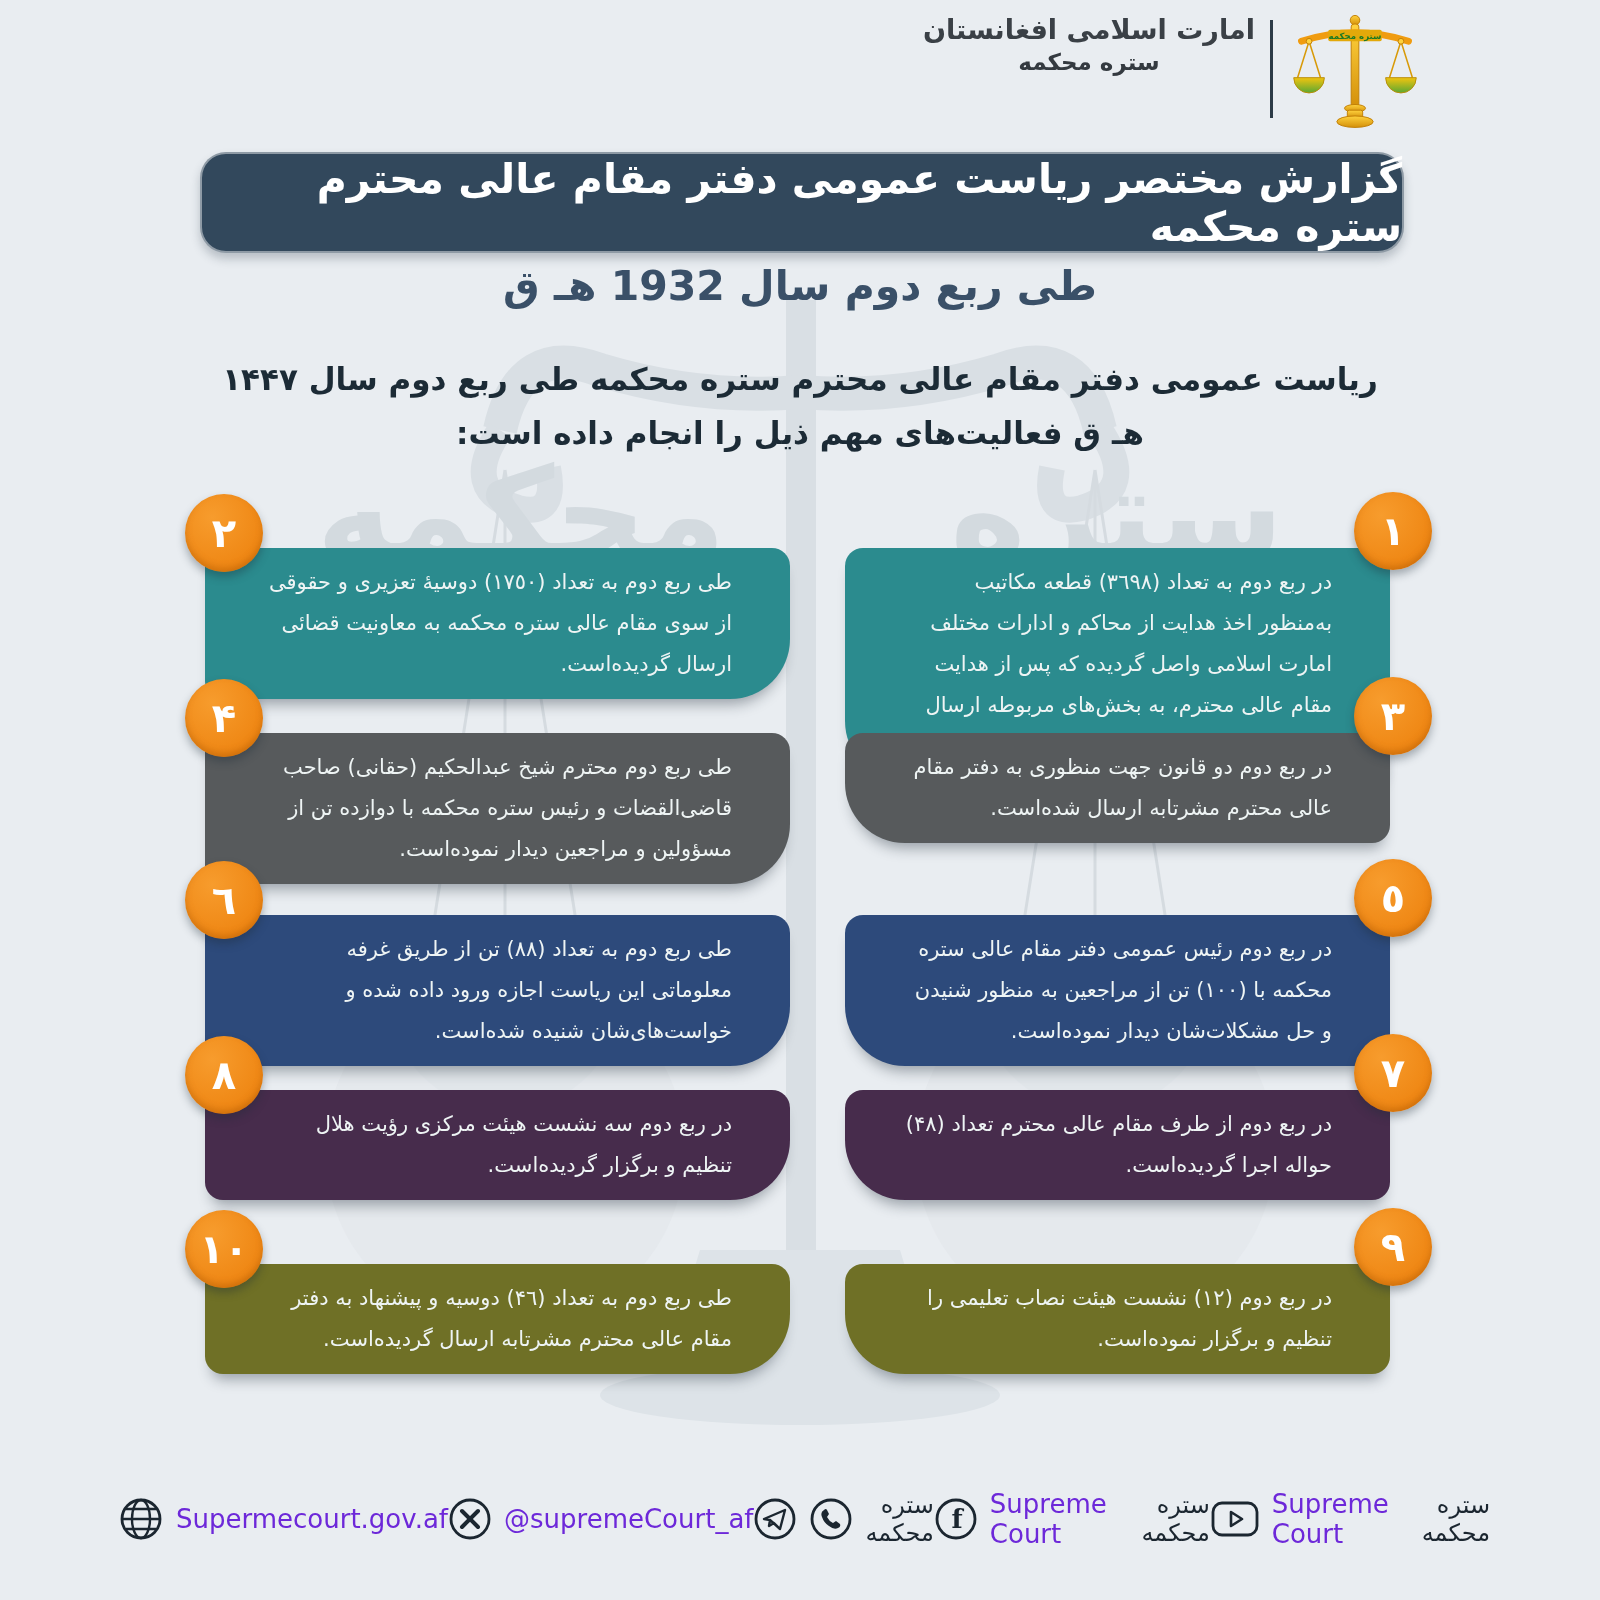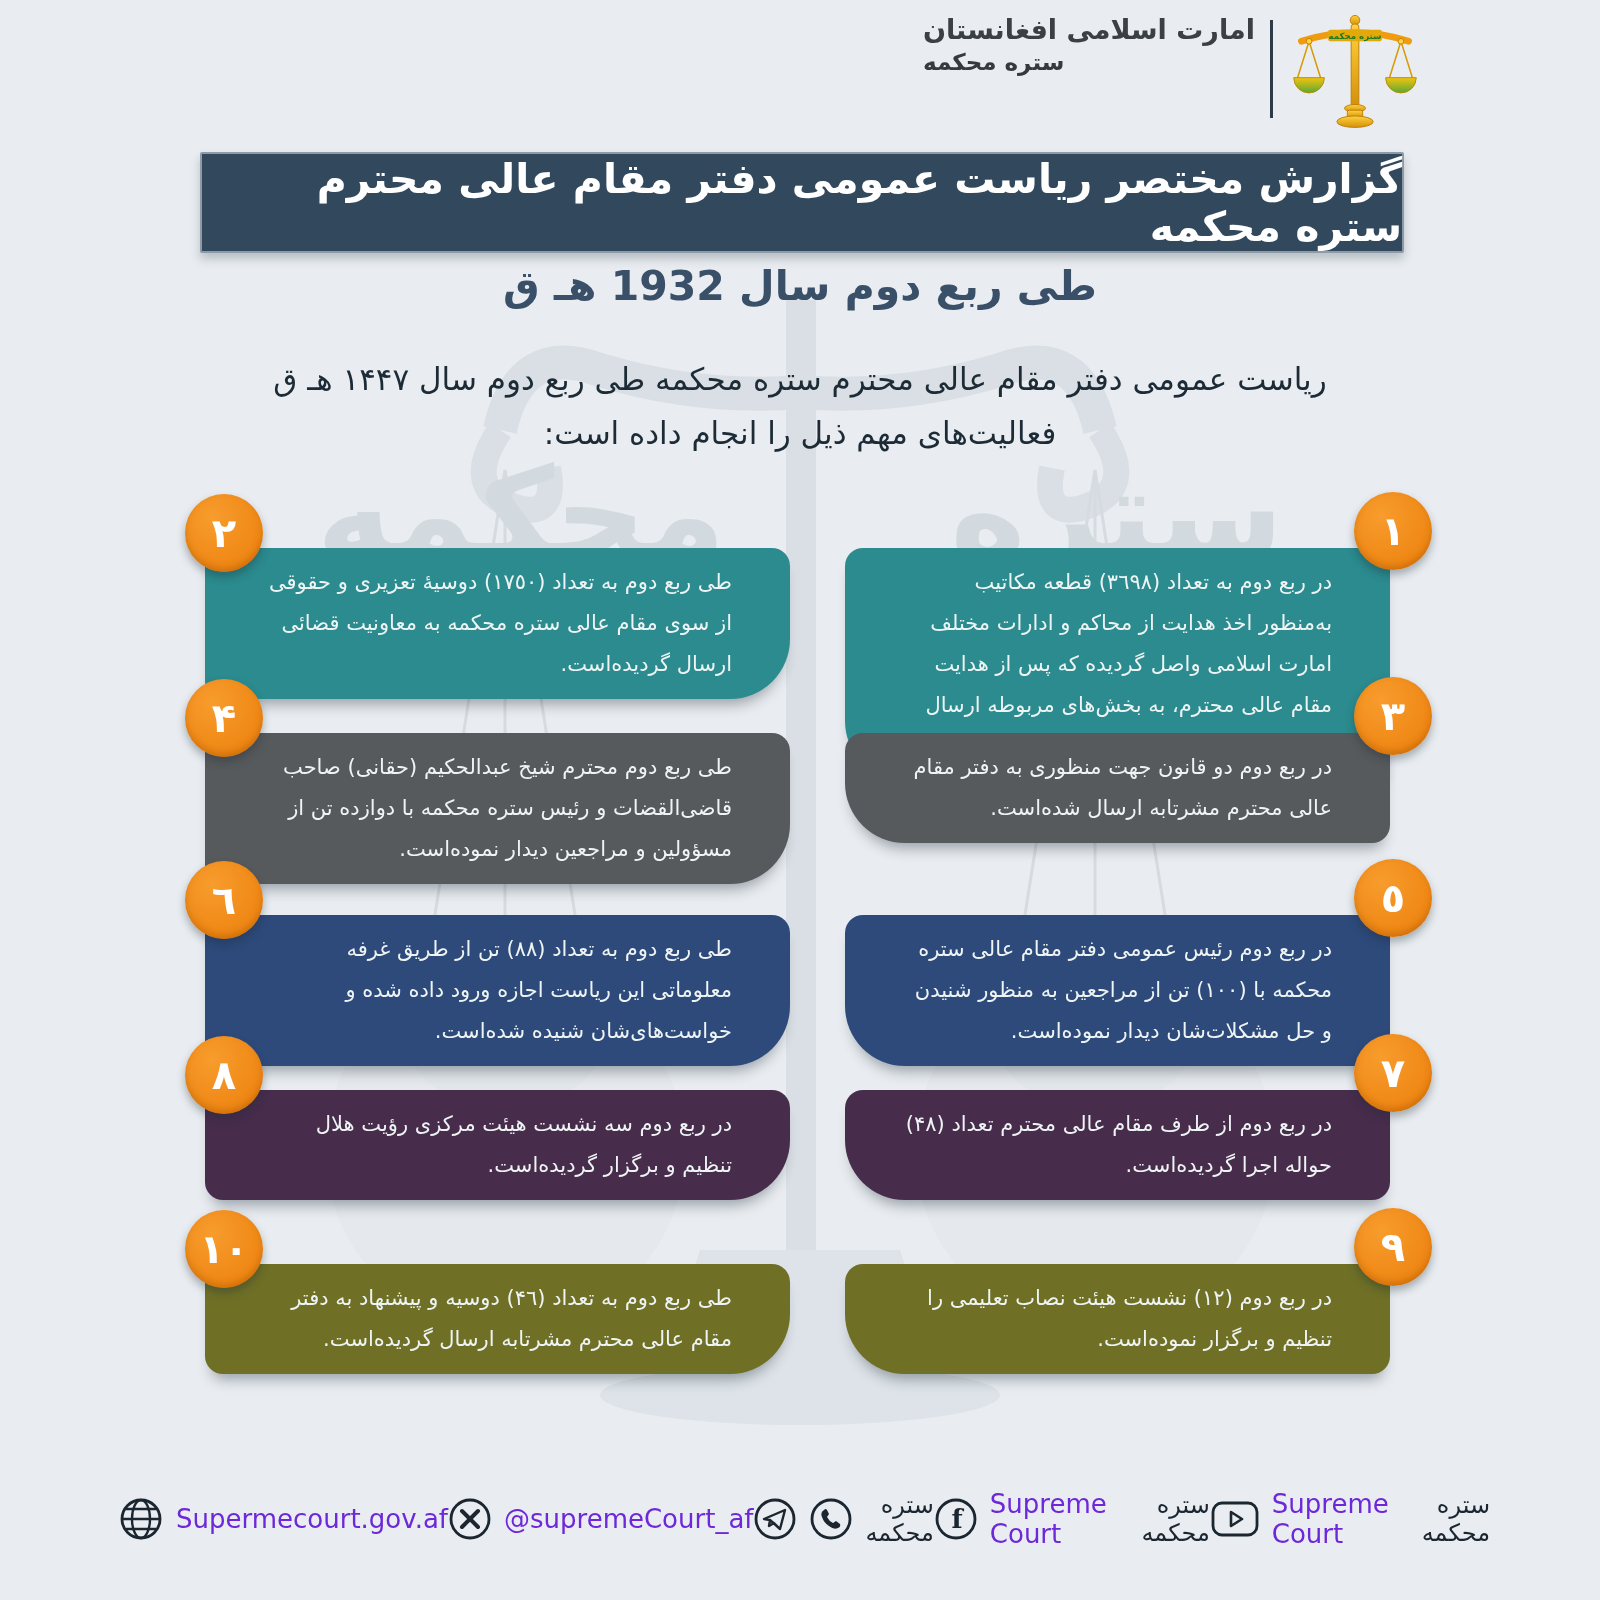--- a/index.html
+++ b/index.html
@@ -11,44 +11,44 @@
   }
   
   .wm{position:absolute;inset:0;z-index:0;pointer-events:none;}
   .wm-text{
     position:absolute;top:440px;left:0;right:0;text-align:center;
     direction:rtl;font-size:128px;font-weight:bold;color:#d3dadf;
     word-spacing:180px;letter-spacing:6px;
   }
   
   .header-text{
-    position:absolute;top:14px;right:345px;text-align:left;direction:rtl;z-index:3;
+    position:absolute;top:14px;right:345px;text-align:center;direction:rtl;z-index:3;
   }
   .org-calligraphy{font-size:27px;font-weight:bold;color:#3a4046;letter-spacing:1px;}
   .org-name{font-size:23px;font-weight:bold;color:#343a40;margin-top:4px;}
   .org-dept{font-size:28px;font-weight:bold;color:#3a4046;margin-top:6px;letter-spacing:1px;}
   .header-divider{
     position:absolute;top:20px;right:327px;width:3px;height:98px;background:#2c3b47;z-index:3;
   }
   .logo{position:absolute;top:8px;right:178px;width:134px;height:124px;z-index:3;}
   
   .title-bar{
     position:absolute;left:200px;top:152px;width:1200px;height:97px;z-index:3;
-    background:#32485c;border:2px solid rgba(255,255,255,.45);border-radius:2px;
+    background:#32485c;border:2px solid rgba(255,255,255,.45);border-radius:26px;
     display:flex;align-items:center;justify-content:center;
     box-shadow:0 6px 10px rgba(40,55,70,.25);
   }
   .title-bar p{margin:0;direction:rtl;color:#ffffff;font-size:41px;font-weight:bold;}
   .subtitle{
     position:absolute;left:0;right:0;top:262px;text-align:center;direction:rtl;z-index:3;
     font-size:41px;font-weight:bold;color:#3a5068;
   }
   .intro{
     position:absolute;left:220px;right:220px;top:352px;z-index:3;
-    text-align:center;direction:rtl;font-size:31px;font-weight:400;
+    text-align:center;direction:rtl;font-size:31px;font-weight:700;
     color:#1c2b36;line-height:1.75;
   }
   
   .cards{position:absolute;inset:0;z-index:2;}
   .card{
     position:absolute;display:flex;align-items:center;
     box-shadow:0 12px 14px -7px rgba(30,42,54,.4);
   }
   .card.col-right{left:845px;width:545px;border-radius:18px 18px 18px 60px;}
   .card.col-left {left:205px;width:585px;border-radius:18px 18px 60px 18px;}

